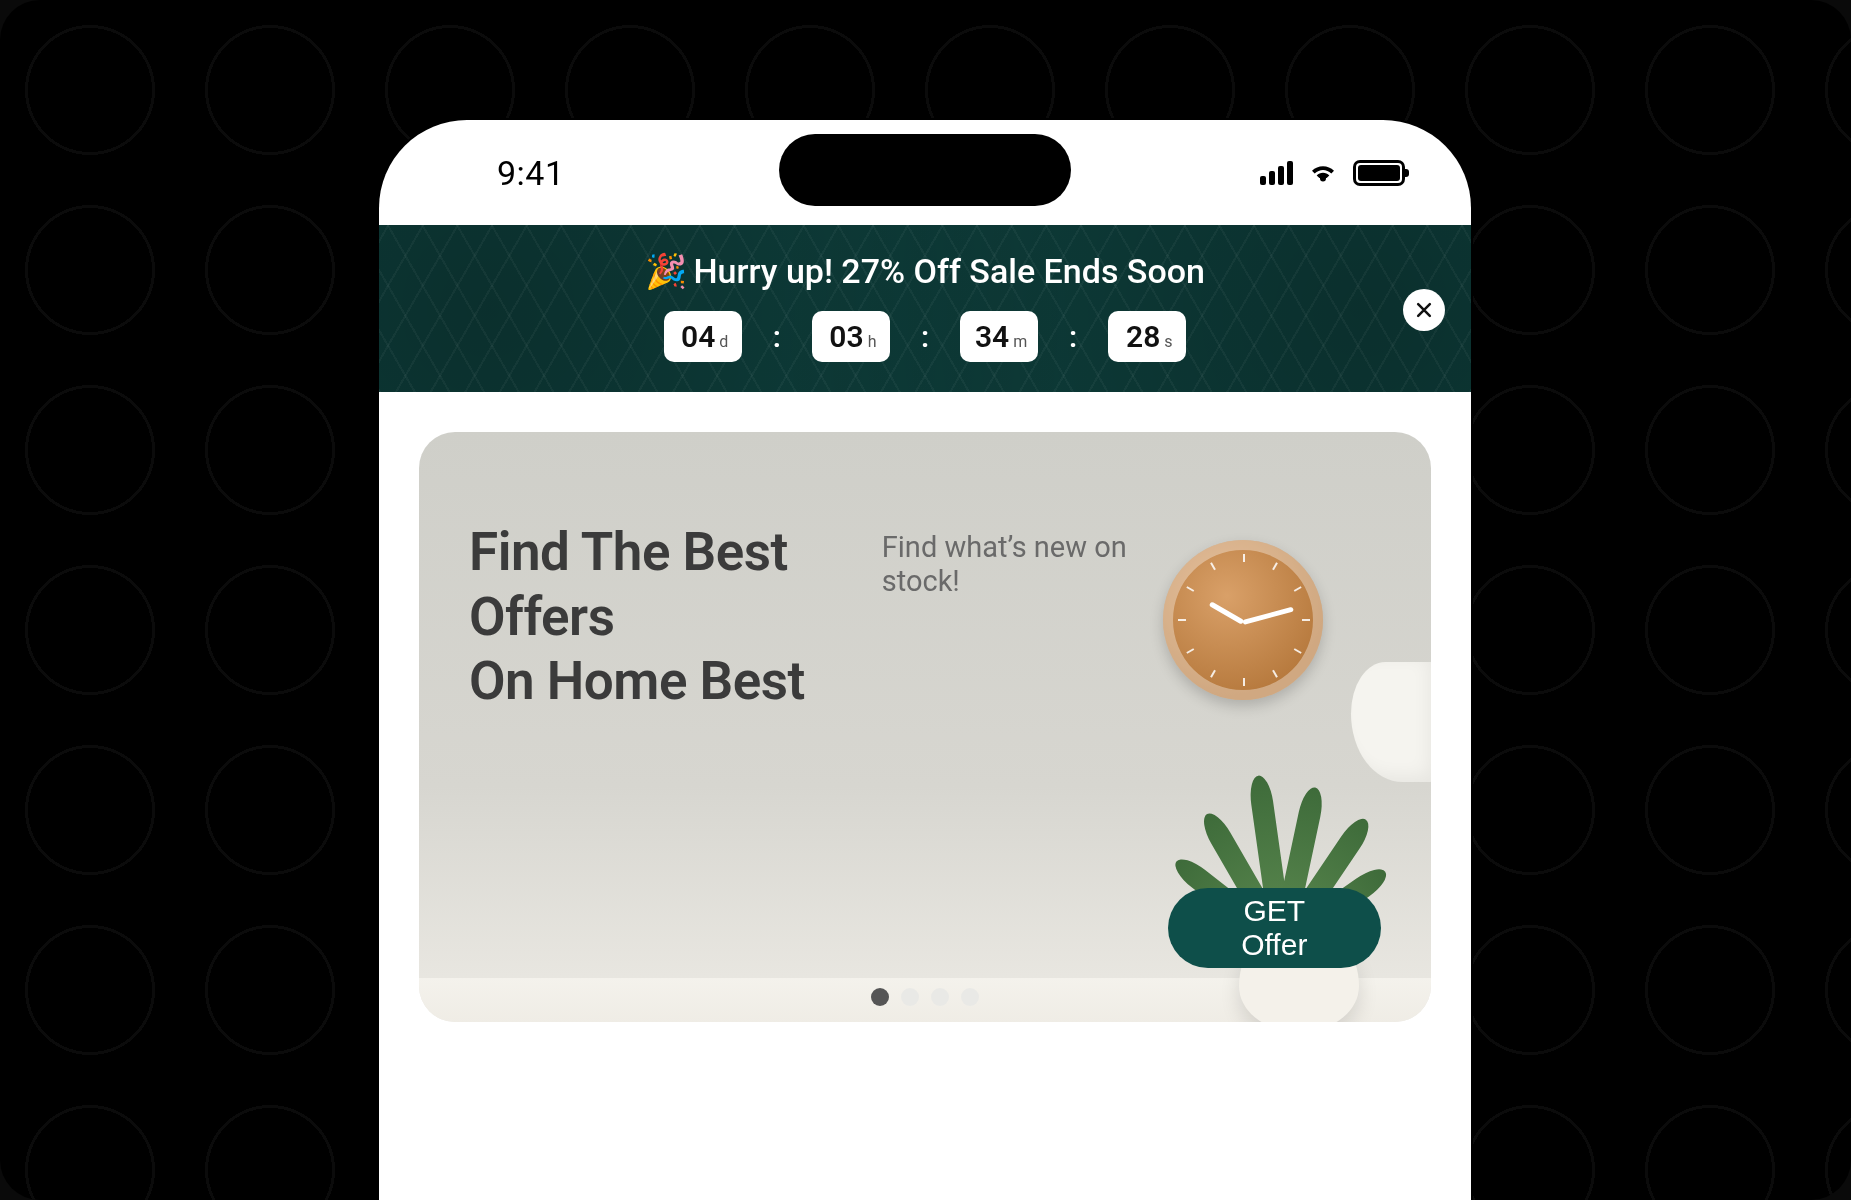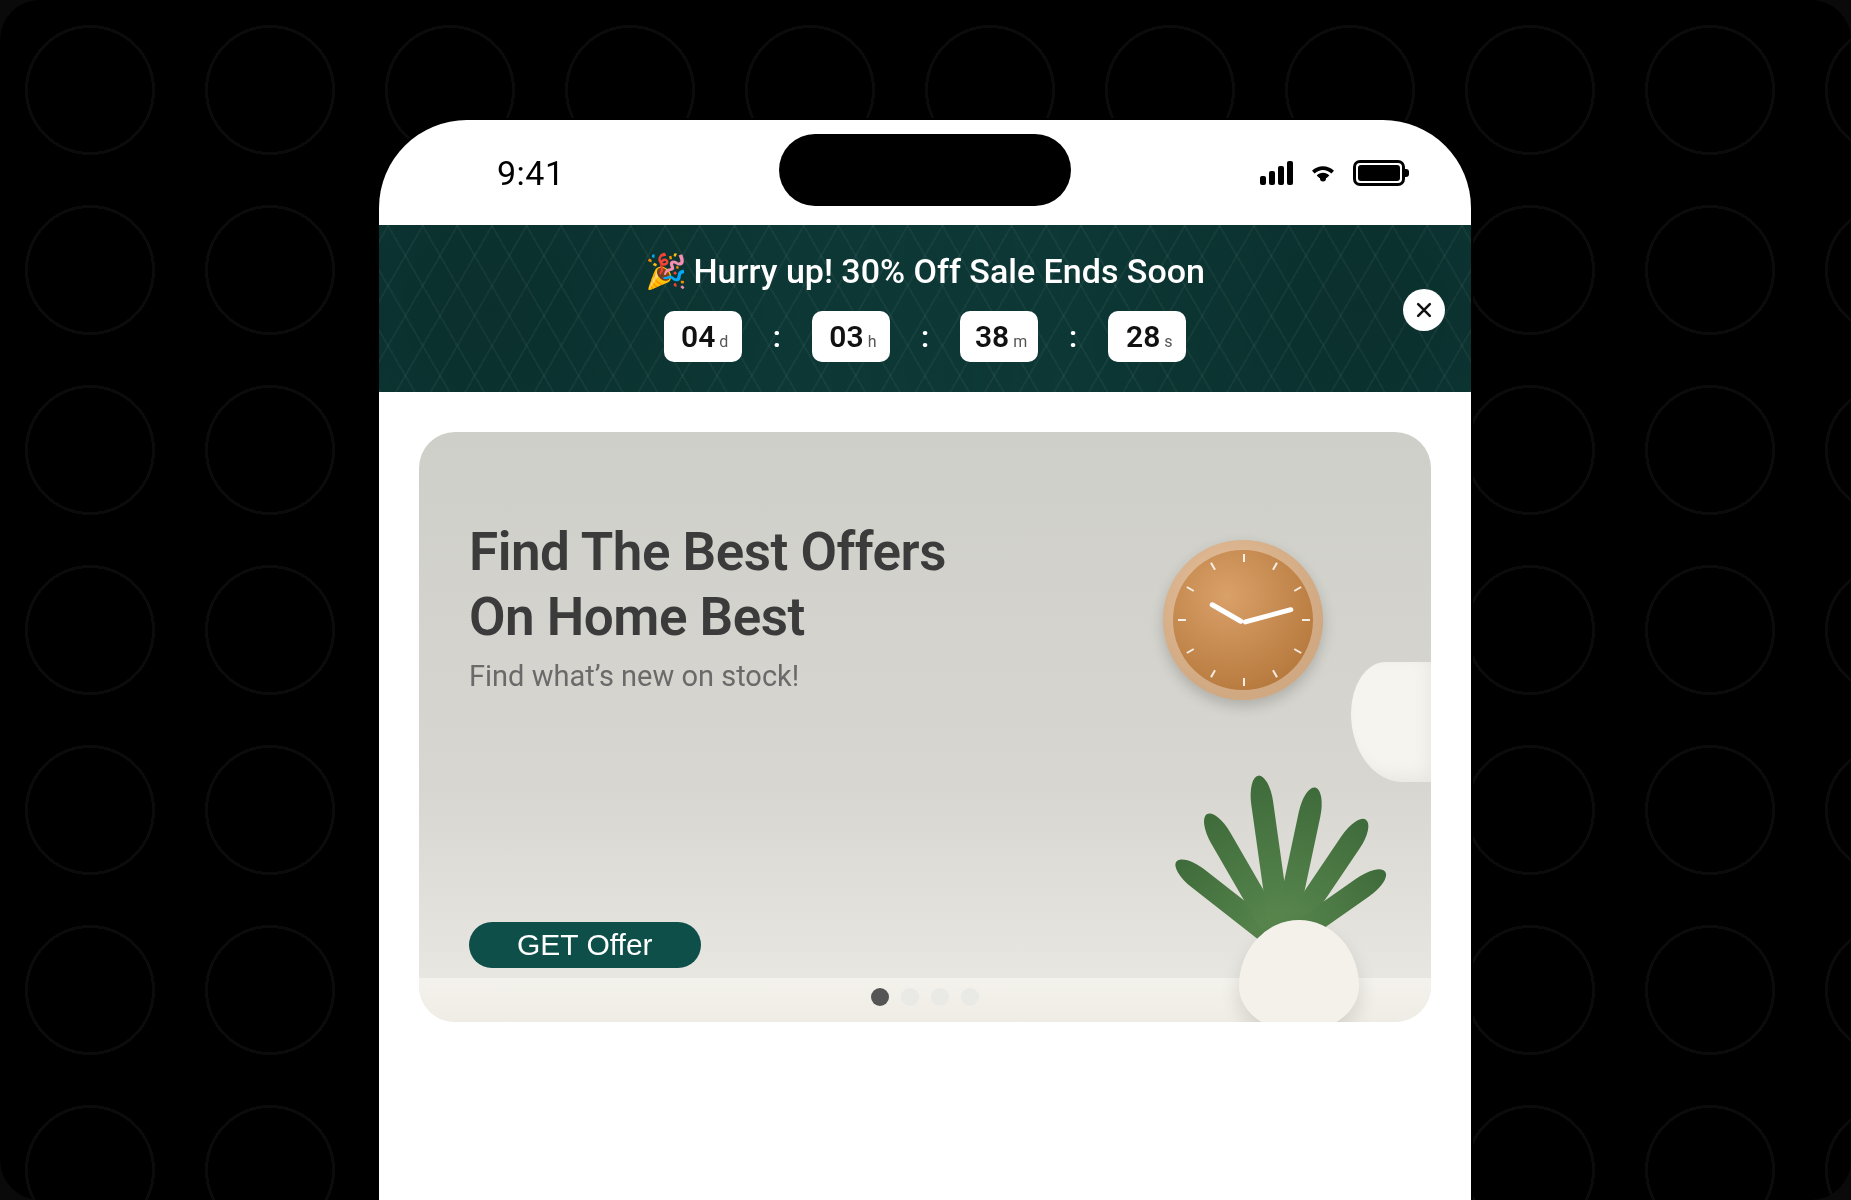--- a/index.html
+++ b/index.html
@@ -199,21 +199,21 @@
   overflow: hidden;
   height: 590px;
   background: linear-gradient(180deg, #cfcfc9 0%, #d7d6d0 60%, #eceae4 100%);
 }
 
 .hero-inner {
   position: absolute;
   inset: 0;
   padding: 88px 50px 44px 50px;
   display: flex;
-  flex-direction: column;
+  flex-direction: row;
 }
 
 .hero-title {
   font-size: 53px;
   font-weight: 600;
   color: #3b3b3b;
   line-height: 1.22;
   letter-spacing: -0.5px;
 }
 .hero-sub {
@@ -371,35 +371,35 @@
       </div>
       <div class="battery">
           <div class="fill"></div>
         </div>
     </div>
   </div>
 
   <div class="promo-banner">
     <div class="promo-title">
       <span>🎉</span>
-      <span>Hurry up! 30% Off Sale Ends Soon</span>
+      <span>Hurry up! 27% Off Sale Ends Soon</span>
     </div>
     <div class="countdown">
       <div class="count-cell">
         <span class="num">04</span>
         <span class="unit">d</span>
       </div>
       <span class="colon">:</span>
       <div class="count-cell">
         <span class="num">03</span>
         <span class="unit">h</span>
       </div>
       <span class="colon">:</span>
       <div class="count-cell">
-        <span class="num">38</span>
+        <span class="num">34</span>
         <span class="unit">m</span>
       </div>
       <span class="colon">:</span>
       <div class="count-cell">
         <span class="num">28</span>
         <span class="unit">s</span>
       </div>
     </div>
     <div class="close-btn">
       <svg viewBox="0 0 24 24">

